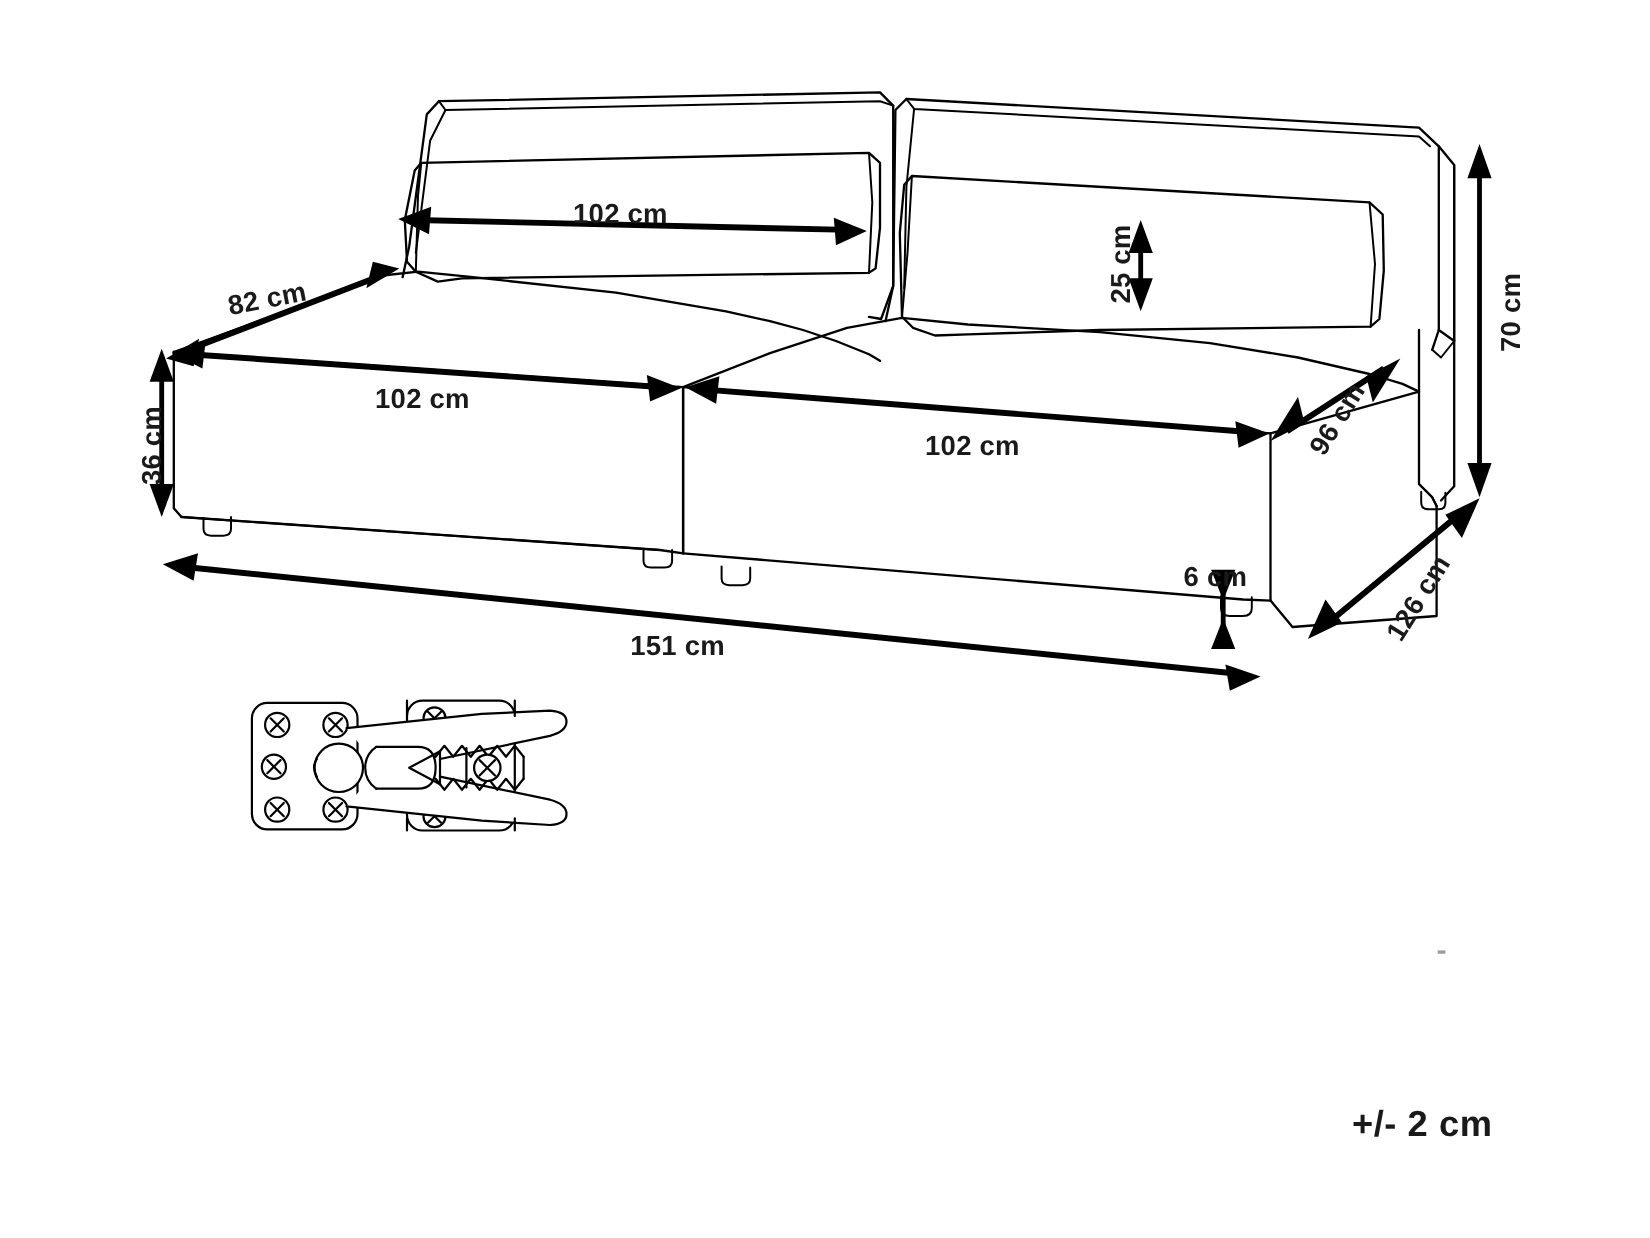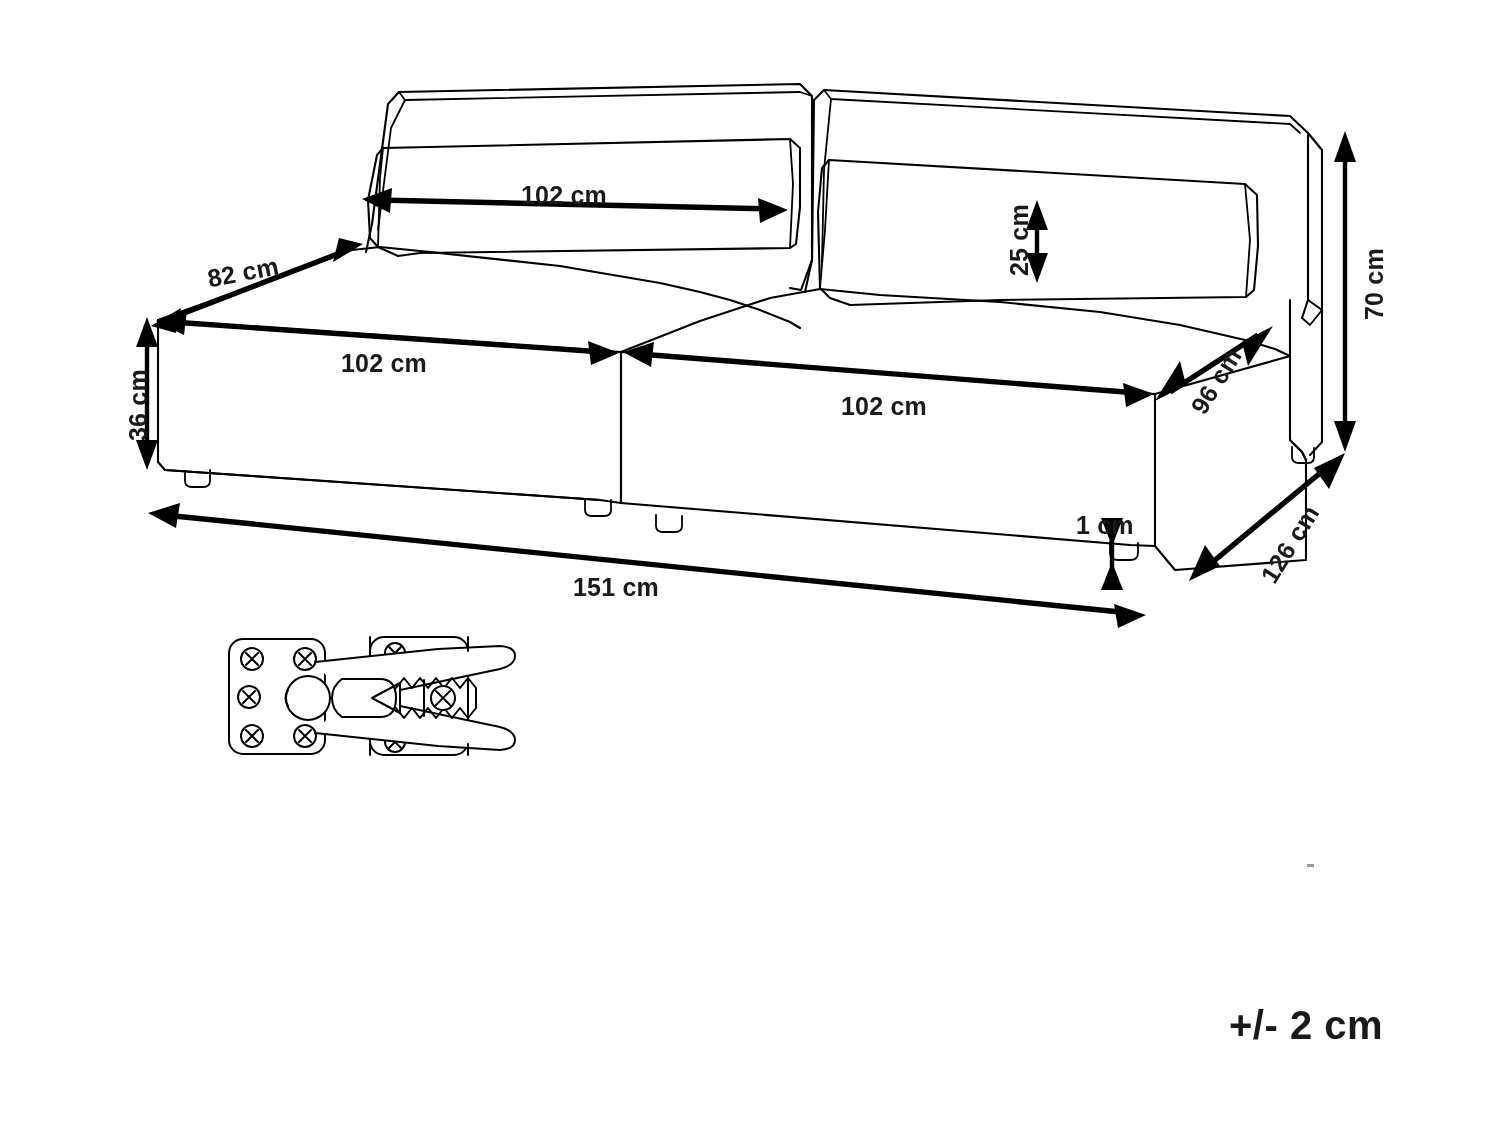--- a/index.html
+++ b/index.html
@@ -34,21 +34,21 @@
     font-size: 25px;
     color: #1a1a1a;
     white-space: nowrap;
     letter-spacing: 0.2px;
   }
   .rot90 { transform: rotate(-90deg); transform-origin: 0 0; }
   .tolerance {
     position: absolute;
     font-family: "Liberation Sans", sans-serif;
     font-weight: bold;
-    font-size: 40px;
+    font-size: 33px;
     color: #1a1a1a;
     white-space: nowrap;
     letter-spacing: 0.5px;
   }
   .body-line {
     fill: none;
     stroke: #000000;
     stroke-width: 2.1;
     stroke-linejoin: round;
     stroke-linecap: round;
@@ -304,19 +304,19 @@
   <div class="dim-label rot90" style="left:124px; top:441px;">36 cm</div>
 
   <div class="dim-label rot90" style="left:1005px; top:276px;">25 cm</div>
 
   <div class="dim-label" style="left:1185px; top:404px; transform: rotate(-58deg); transform-origin: 0 0;">96 cm</div>
 
   <div class="dim-label rot90" style="left:1360px; top:320px;">70 cm</div>
 
   <div class="dim-label" style="left:1255px; top:573px; transform: rotate(-58deg); transform-origin: 0 0;">126 cm</div>
 
-  <div class="dim-label" style="left:1076px; top:511px;">1 cm</div>
+  <div class="dim-label" style="left:1076px; top:511px;">6 cm</div>
 
   <div class="dim-label" style="left:573px; top:573px;">151 cm</div>
 
   <div class="tolerance" style="left:1229px; top:1003px;">+/- 2 cm</div>
 
 </div>
 
 </body></html>

